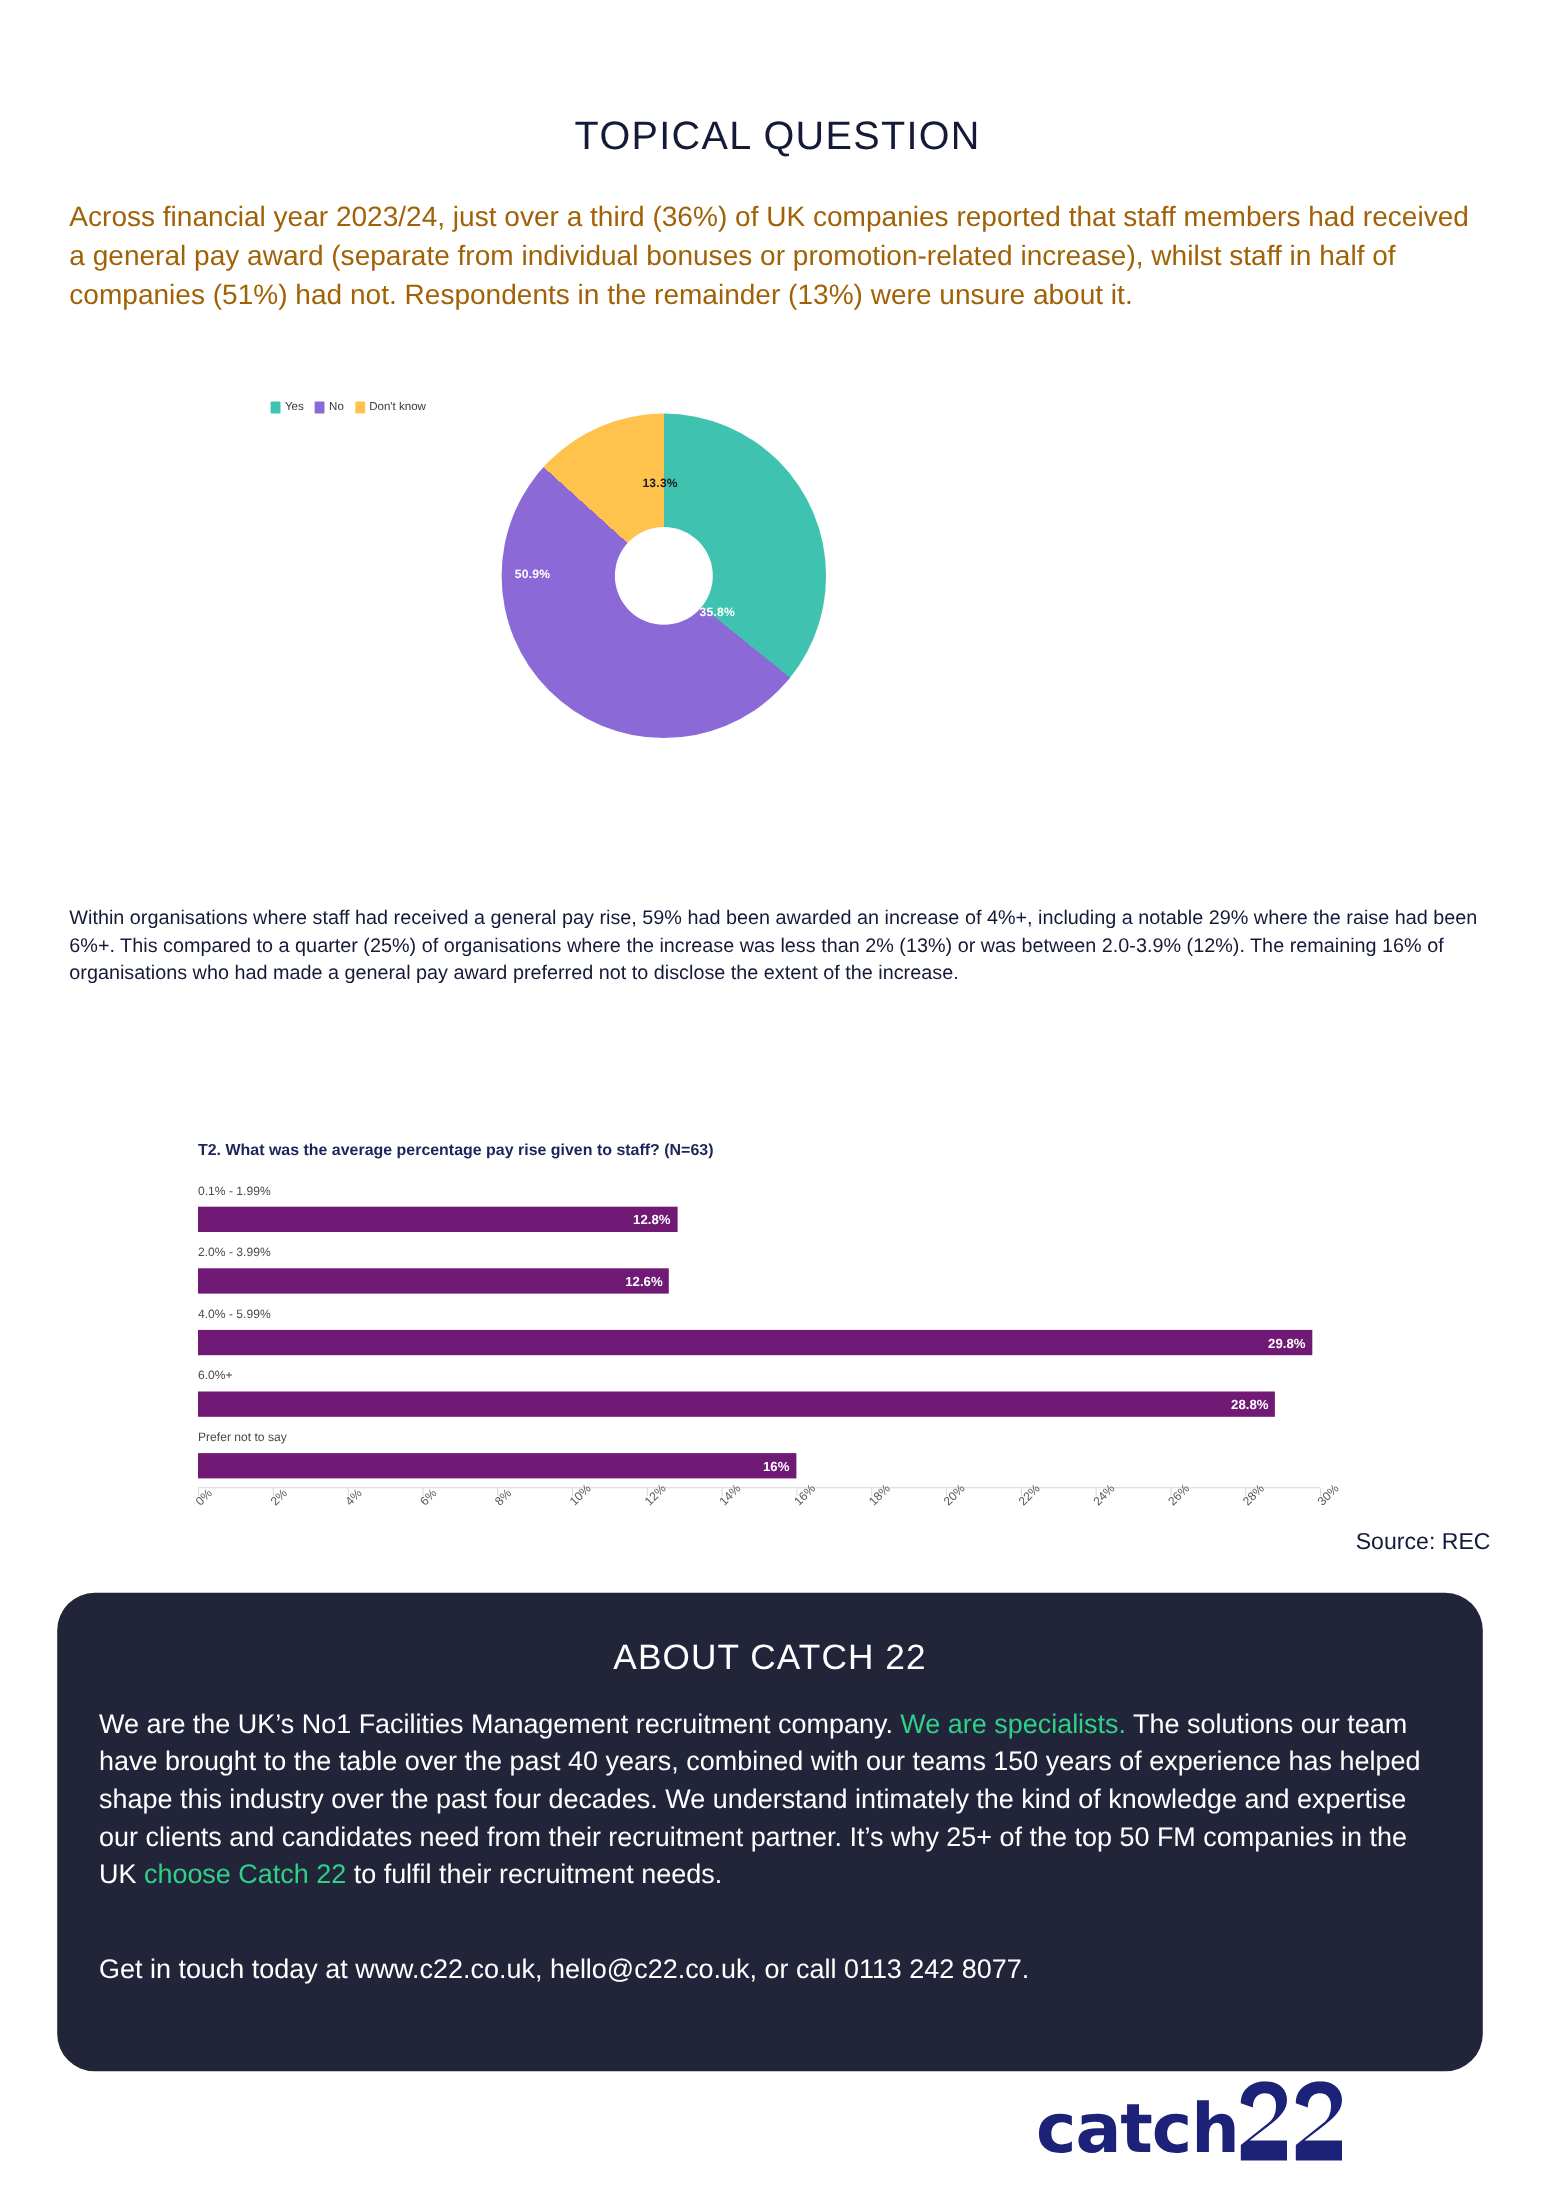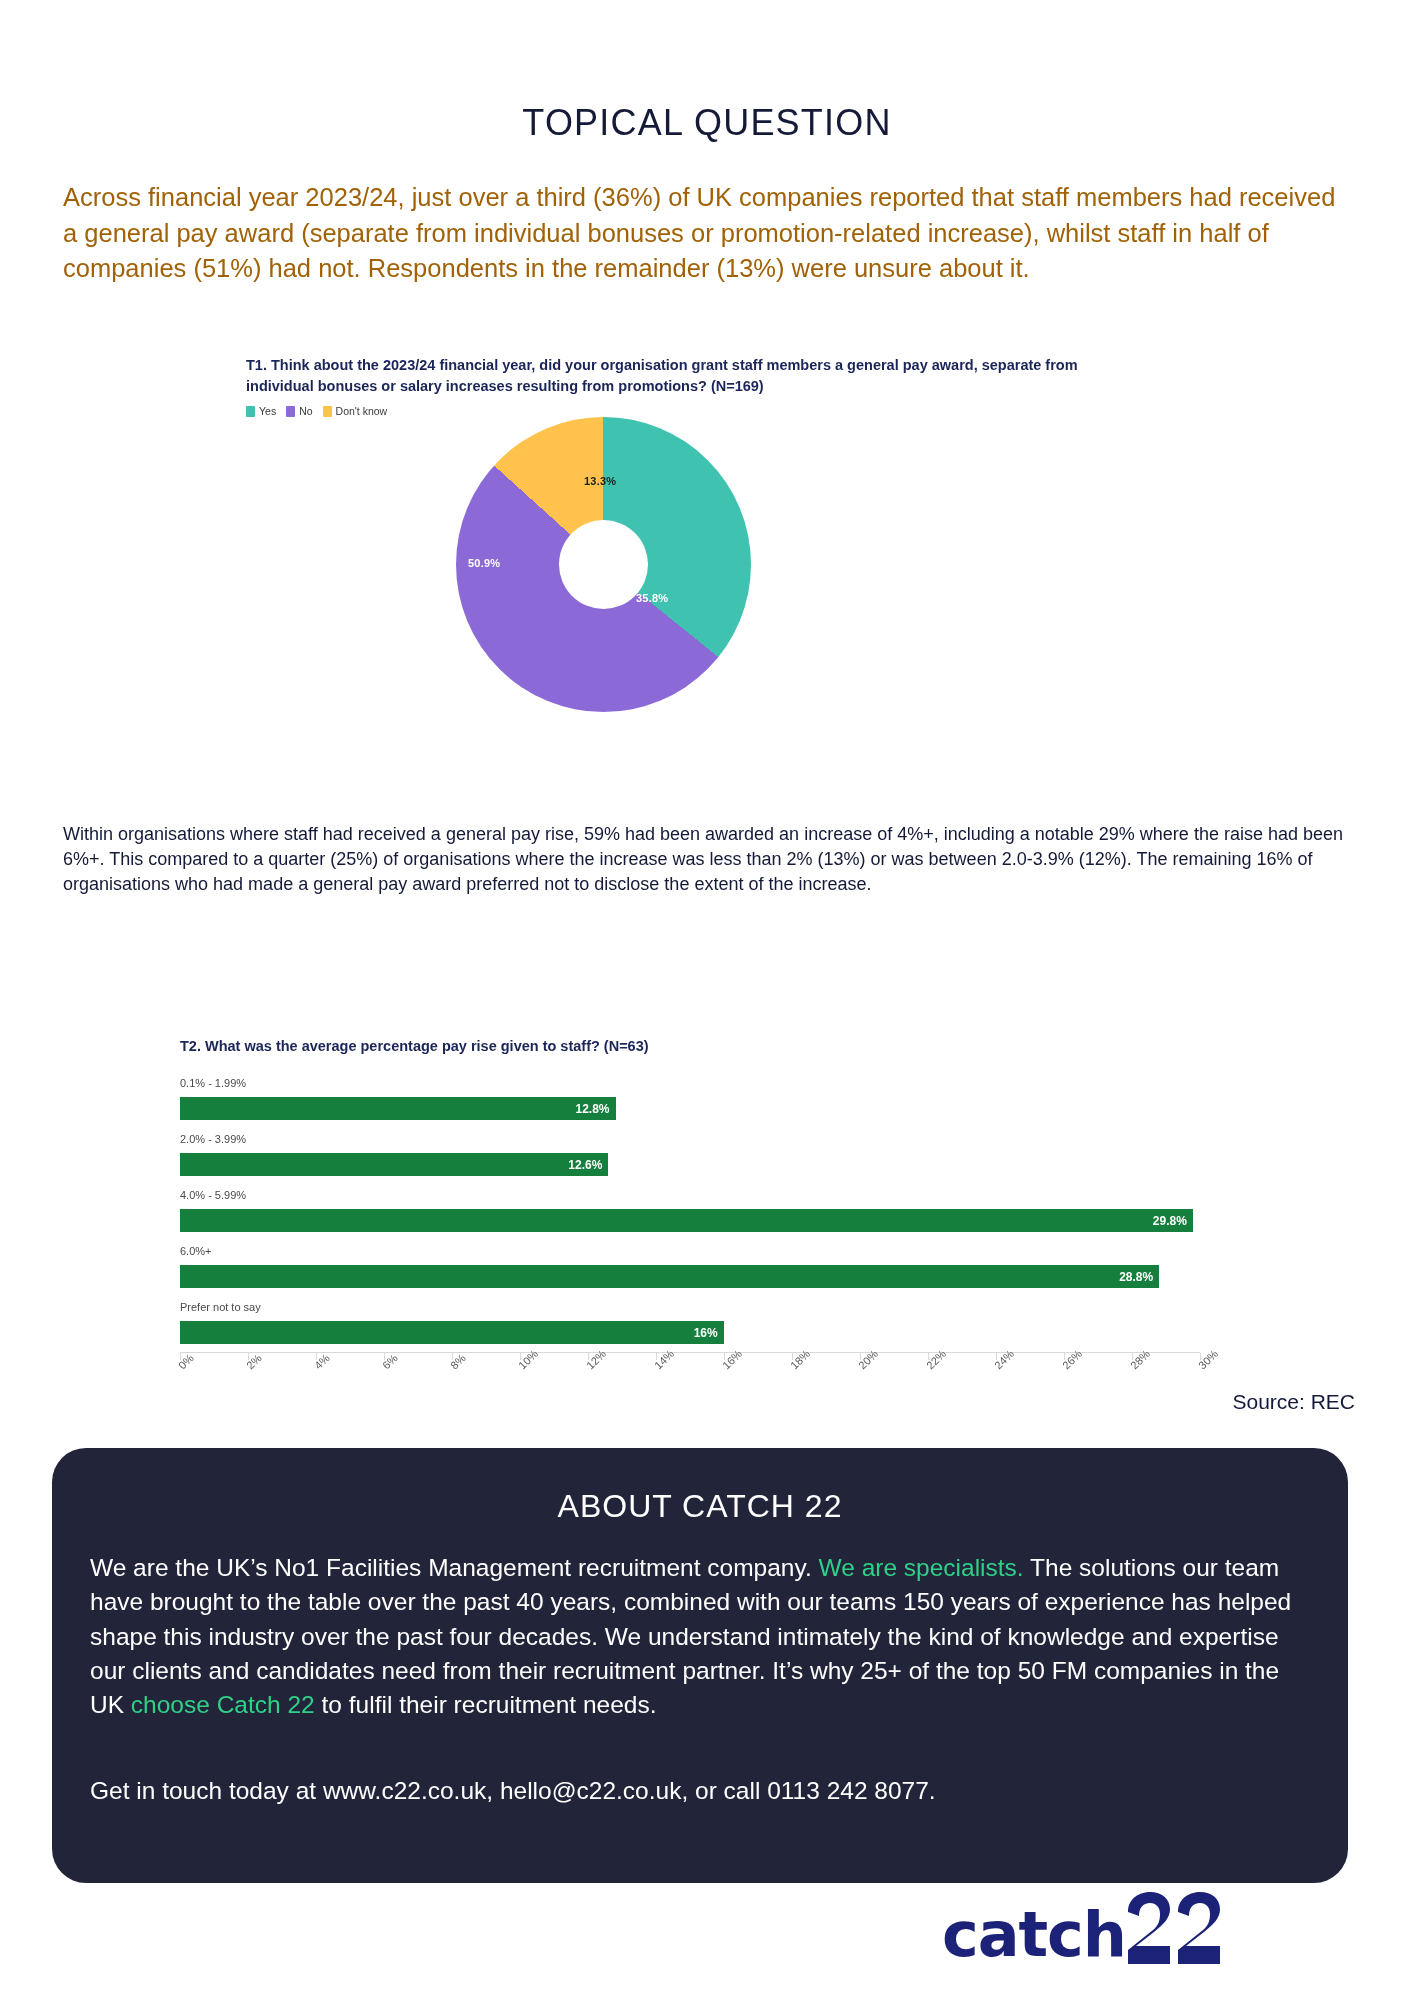--- a/index.html
+++ b/index.html
@@ -63,21 +63,21 @@
   .chart2-title{font-size:14.5px;font-weight:700;color:#1b2559;}
 
   .bars{position:relative;margin-top:24px;width:1040px;}
   .bar-row{position:relative;height:56px;}
   .bar-cat{
     font-size:11px;color:#4a4a4a;line-height:1;
     position:absolute;top:0;left:0;white-space:nowrap;
   }
   .bar-track{position:absolute;top:19px;left:0;height:23px;width:1020px;}
   .bar-fill{
-    height:23px;background:#15803d;position:relative;
+    height:23px;background:#701a75;position:relative;
     display:flex;align-items:center;justify-content:flex-end;
   }
   .bar-val{
     font-size:12px;font-weight:700;color:#ffffff;padding-right:6px;
     white-space:nowrap;
   }
 
   .axis{position:relative;height:46px;width:1020px;margin-top:-6px;
         border-top:1px solid #d9d9d9;}
   .tick{
@@ -123,21 +123,20 @@
 </head>
 <body>
 
 <div class="page">
 
   <div class="page-title">TOPICAL QUESTION</div>
 
   <div class="intro">Across financial year 2023/24, just over a third (36%) of UK companies reported that staff members had received a general pay award (separate from individual bonuses or promotion-related increase), whilst staff in half of companies (51%) had not. Respondents in the remainder (13%) were unsure about it.</div>
 
   <div class="chart1">
-    <div class="chart1-title">T1. Think about the 2023/24 financial year, did your organisation grant staff members a general pay award, separate from individual bonuses or salary increases resulting from promotions? (N=169)</div>
 
     <div class="legend">
       <div class="legend-item">
         <span class="swatch" style="background:#3fc3b0"></span>
         <span>Yes</span>
       </div>
       <div class="legend-item">
         <span class="swatch" style="background:#8b6ad8"></span>
         <span>No</span>
       </div>

